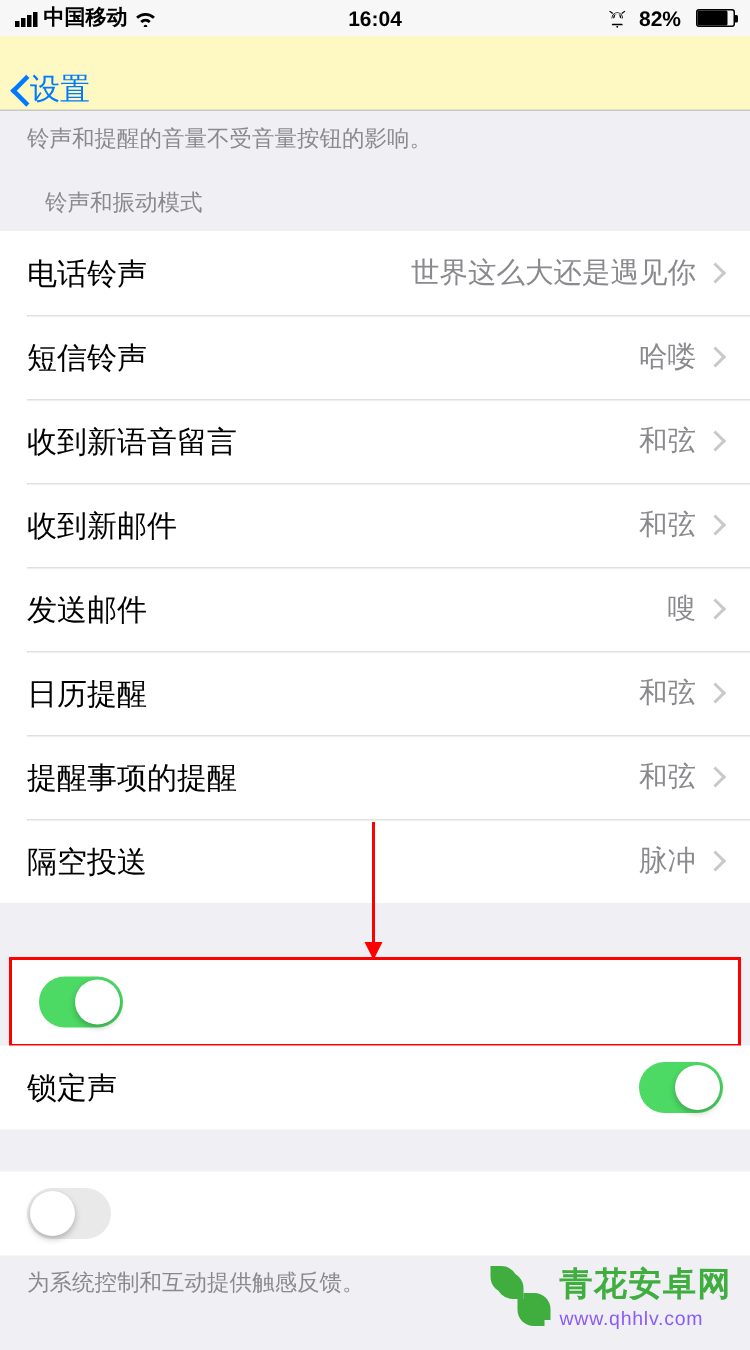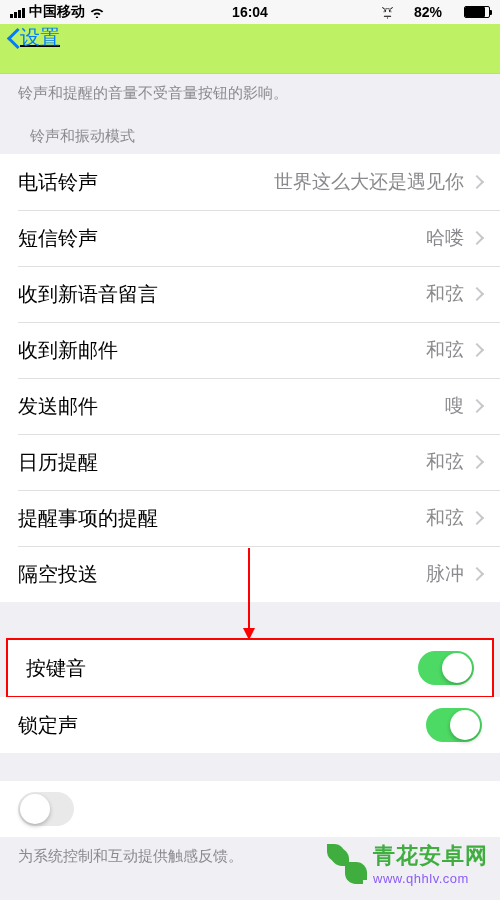--- a/index.html
+++ b/index.html
@@ -16,42 +16,41 @@
       background: #f7f7f7;
       display: flex;
       align-items: center;
       padding: 0 10px;
       font-size: 14px;
       font-weight: 600;
       position: relative;
     }
     .status-left { display: flex; align-items: center; gap: 4px; flex: 1; }
     .status-center { position: absolute; left: 50%; transform: translateX(-50%); }
-    .status-right { display: flex; align-items: center; gap: 20px; flex: 1; justify-content: flex-end; }
+    .status-right { display: flex; align-items: center; gap: 8px; flex: 1; justify-content: flex-end; }
     .signal-bars { display: flex; align-items: flex-end; gap: 1px; height: 11px; }
     .signal-bars span { width: 3px; background: #000; }
     .signal-bars span:nth-child(1){height:4px}
     .signal-bars span:nth-child(2){height:6px}
     .signal-bars span:nth-child(3){height:8px}
     .signal-bars span:nth-child(4){height:10px}
     .battery {
       width: 26px; height: 12px; border: 1px solid #000; border-radius: 2px;
       position: relative; margin-left: 2px;
     }
     .battery::after { content:""; position:absolute; right:-3px; top:3px; width:2px; height:5px; background:#000; border-radius:0 1px 1px 0;}
     .battery-fill { height:100%; background:#000; border-radius:1px;}
 
     .nav-bar {
       height: 50px;
-      background: #bef264;
+      background: #fef9c3;
       border-bottom: 1px solid #c7c7c7;
       display: flex;
-      align-items: flex-start;
-      position: relative;
-      text-decoration: underline;
+      align-items: flex-end;
+      position: relative;
     }
     .back-btn {
       display: flex;
       align-items: center;
       padding-left: 6px;
       color: #007aff;
       font-size: 20px;
     }
     .nav-title {
       position: absolute;
@@ -239,21 +238,20 @@
     <div class="row-value">脉冲</div>
     <div class="chevron-right"></div>
   </div>
 </div>
 
 <div class="spacer-lg"></div>
 
 <div class="highlight-box">
   <div class="group">
     <div class="row">
-      <div class="row-label">按键音</div>
       <div class="toggle on">
           <div class="toggle-knob"></div>
         </div>
     </div>
   </div>
 </div>
 
 <div class="group" style="margin-top:-1px">
   <div class="row">
     <div class="row-label">锁定声</div>

